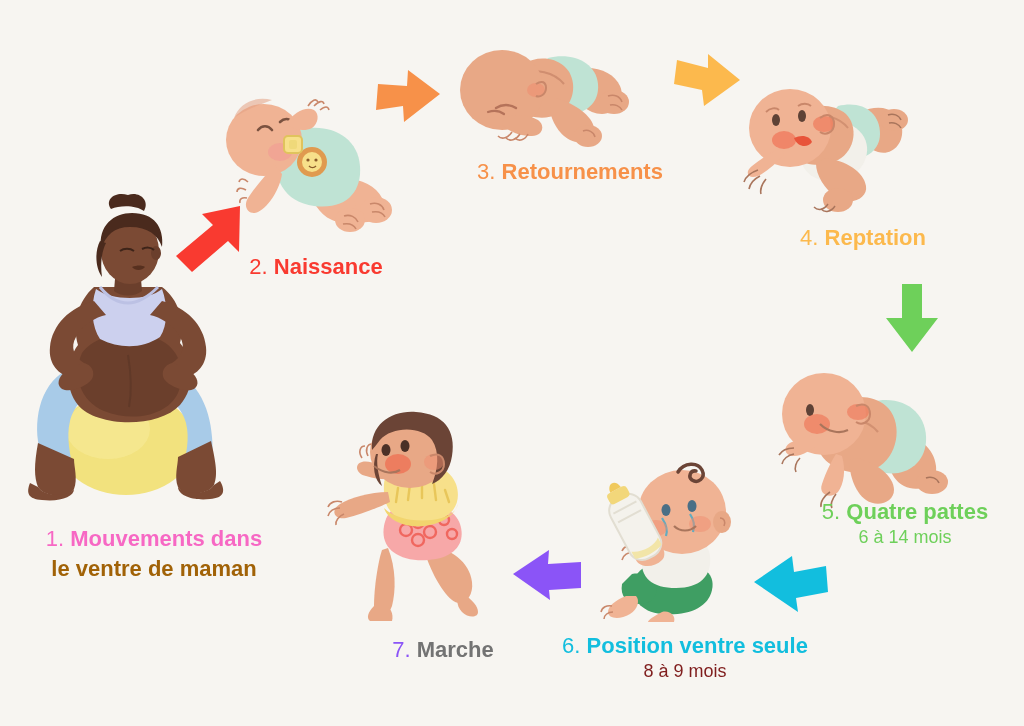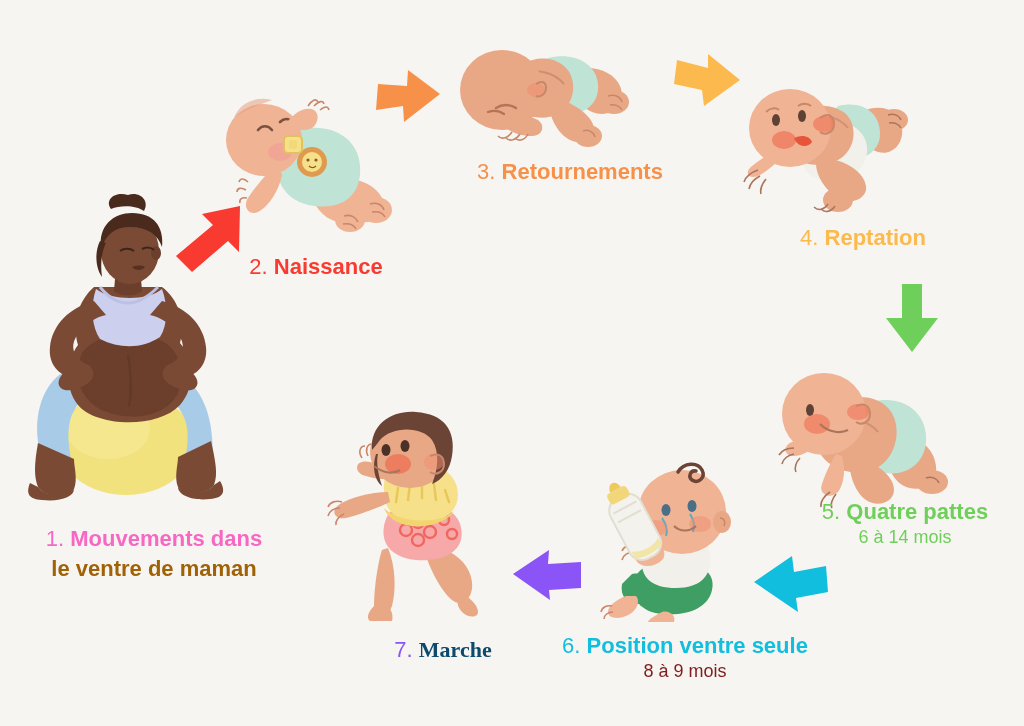--- a/index.html
+++ b/index.html
@@ -388,17 +388,17 @@
       <ellipse cx="72" cy="42" rx="13" ry="10" fill="#ef6f52" opacity=".75"></ellipse>
       <ellipse cx="108" cy="40" rx="10" ry="8" fill="#ef8d70" opacity=".5"></ellipse>
       <path d="M48 44 C58 52 68 52 74 48" stroke="#a9755c" stroke-width="2.2" fill="none"></path>
       <path d="M104 34 C112 30 118 34 118 42 C118 50 110 54 104 50" stroke="#c9876a" stroke-width="2" fill="none"></path>
     </svg>
   </div>
 
   <div class="caption" style="left:323px;top:636px;width:240px;">
     <div class="cap-title">
       <span style="color:#8b54f7;">7.</span>
-      <b style="color:#0c4a6e;font-family:Liberation Serif, serif;">Marche</b>
+      <b style="color:#737373;">Marche</b>
     </div>
   </div>
 
 </div>
 
 </body></html>

